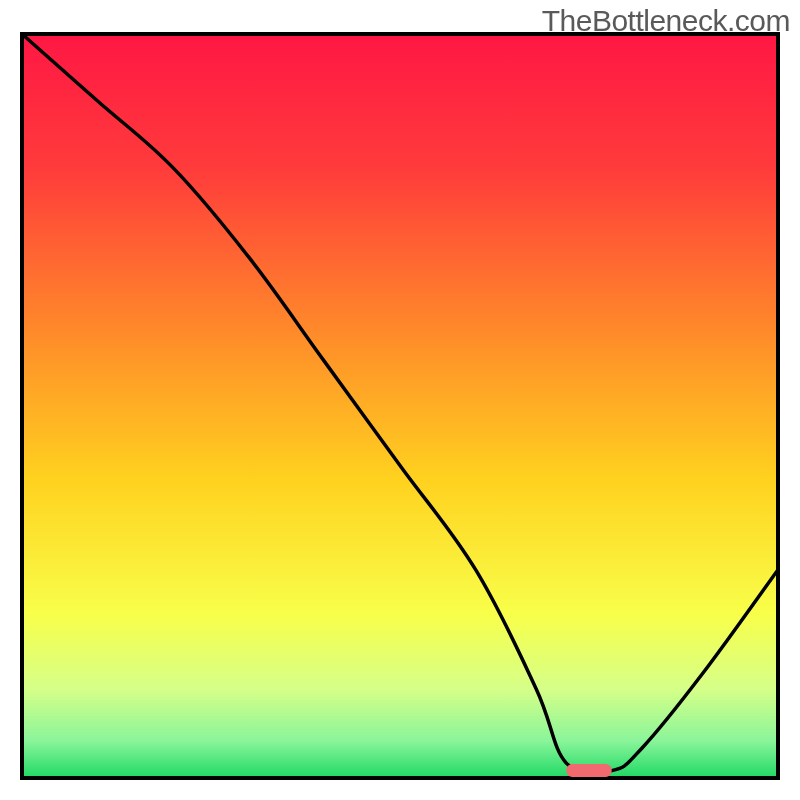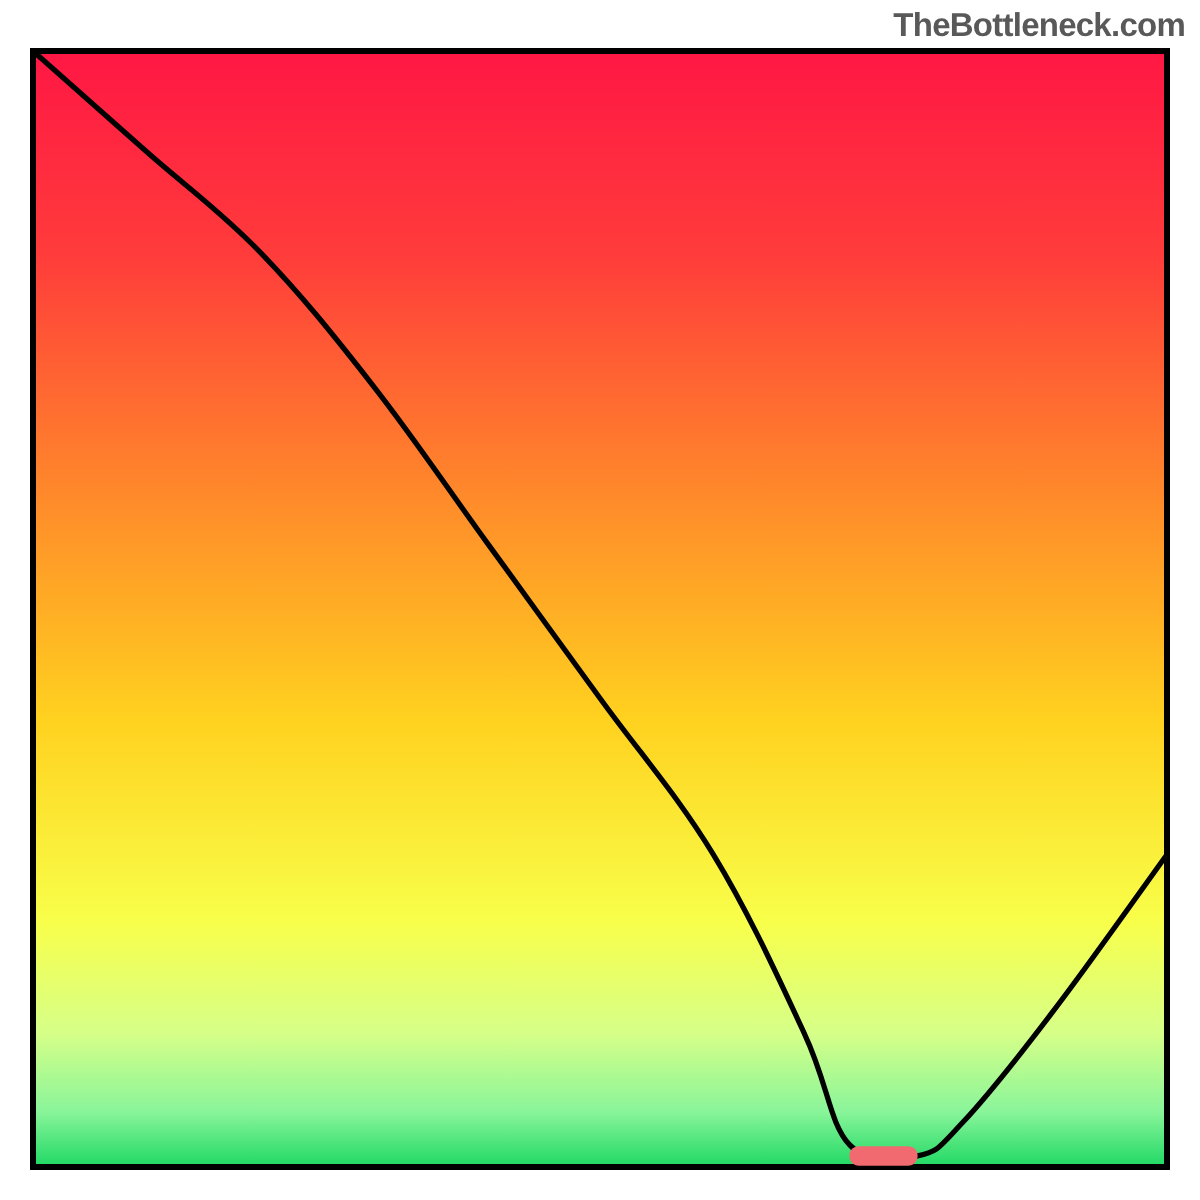--- a/index.html
+++ b/index.html
@@ -14,22 +14,22 @@
   .chart-container {
     position: relative;
     width: 800px;
     height: 800px;
   }
   .watermark {
     position: absolute;
     top: 4px;
     right: 10px;
     color: #595959;
-    font-size: 22px;
-    font-weight: 700;
+    font-size: 30px;
+    font-weight: 400;
     letter-spacing: -0.5px;
     z-index: 3;
   }
   svg.plot {
     position: absolute;
     left: 0;
     top: 0;
   }
 </style>
 </head>

